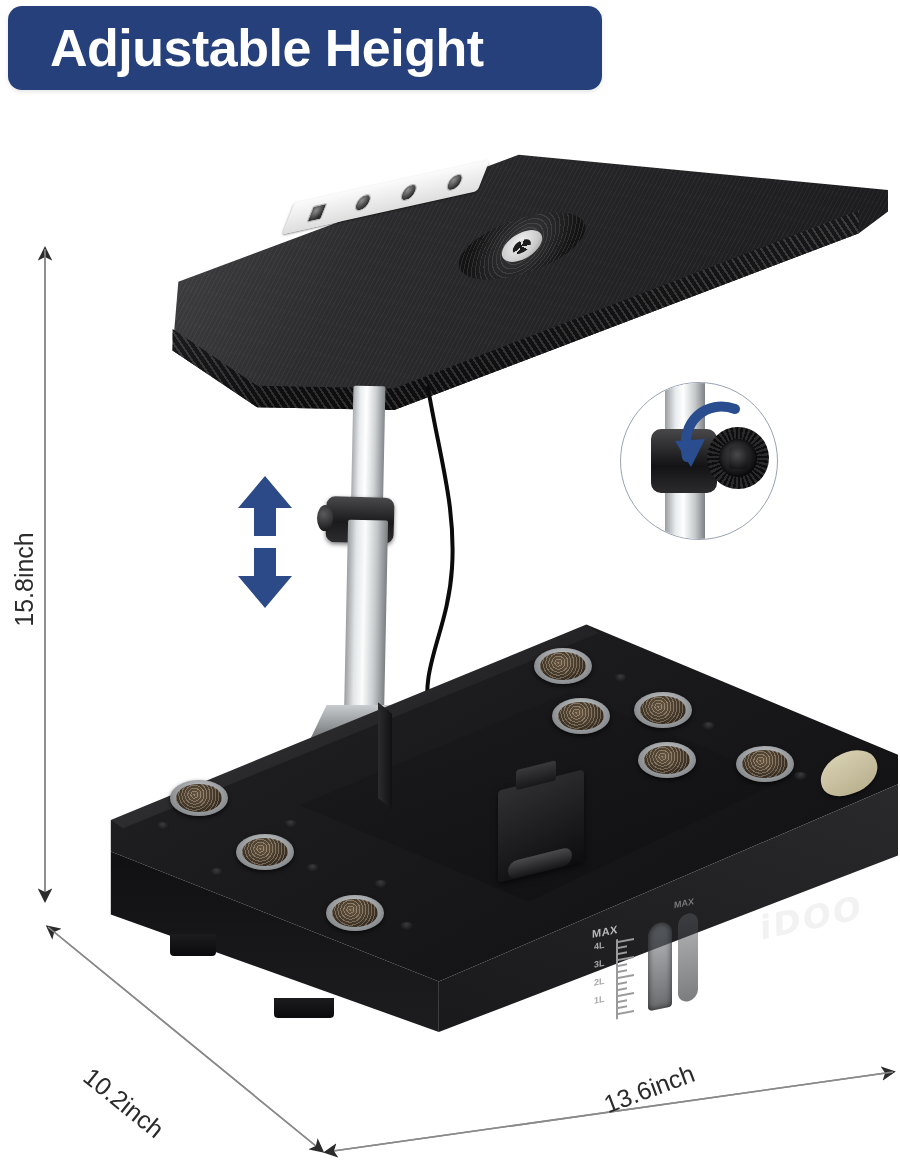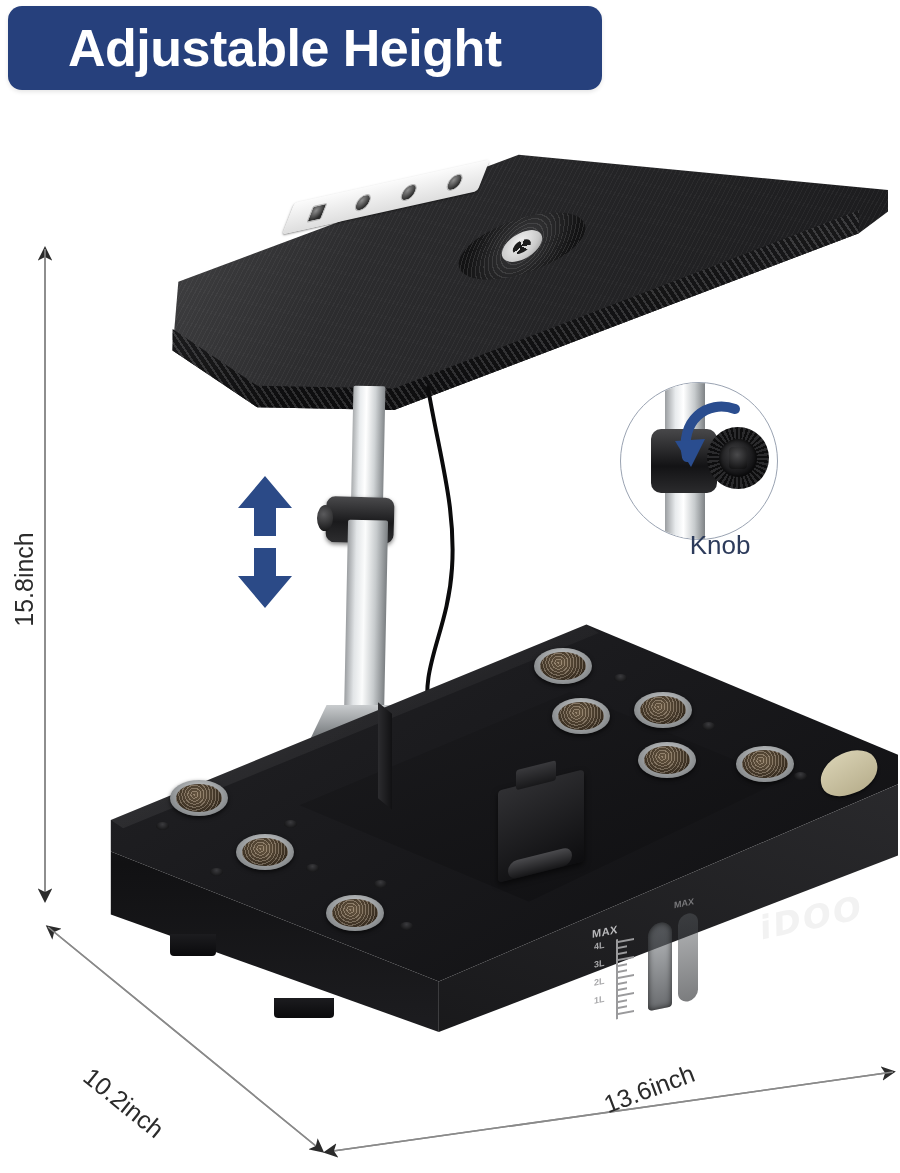--- a/index.html
+++ b/index.html
@@ -4,21 +4,21 @@
 <style>
   html,body{margin:0;padding:0;background:#ffffff;}
   body{width:900px;height:1173px;position:relative;overflow:hidden;
        font-family:"Liberation Sans","DejaVu Sans",sans-serif;}
 
   
   .banner{position:absolute;left:8px;top:6px;width:594px;height:84px;
           background:#26407c;border-radius:14px;display:flex;align-items:center;
           box-shadow:0 2px 4px rgba(0,0,0,.10);}
   .banner-text{color:#ffffff;font-size:52px;font-weight:bold;letter-spacing:-.5px;
-               padding-left:60px;line-height:1;}
+               padding-left:42px;line-height:1;}
 
   
   .stage{position:absolute;left:0;top:0;width:900px;height:1173px;}
 
   
   .hood-wrap{position:absolute;left:58px;top:140px;width:830px;height:270px;}
   .hood-top{position:absolute;left:0;top:0;width:100%;height:100%;
      background:
        repeating-linear-gradient(118deg, rgba(255,255,255,.045) 0 1px, rgba(0,0,0,0) 1px 4px),
        linear-gradient(108deg,#3a3a3c 0%,#2e2e30 30%,#242426 62%,#1b1b1d 100%);
@@ -294,16 +294,15 @@
     <div class="co-rod"></div>
     <div class="co-collar"></div>
     <div class="co-knob"></div>
     <svg style="position:absolute;left:52px;top:8px;width:76px;height:78px;" viewBox="0 0 76 78">
       <path d="M14,66 C 6,30 34,8 62,18" stroke="#2a4d8f" stroke-width="10" fill="none" stroke-linecap="round"></path>
       <polygon points="18,76 2,50 32,48" fill="#2a4d8f"></polygon>
     </svg>
   </div>
 
   <div class="callout-label">
-    <div>Knob</div>
   </div>
 
 </div>
 
 </body></html>

